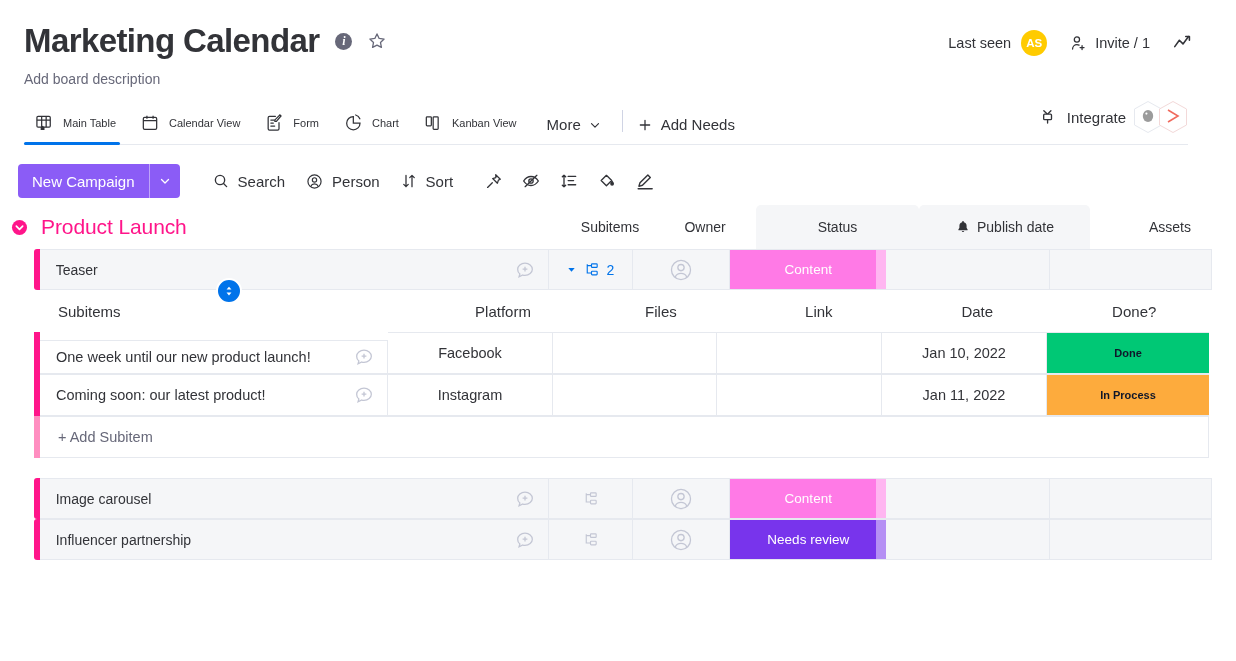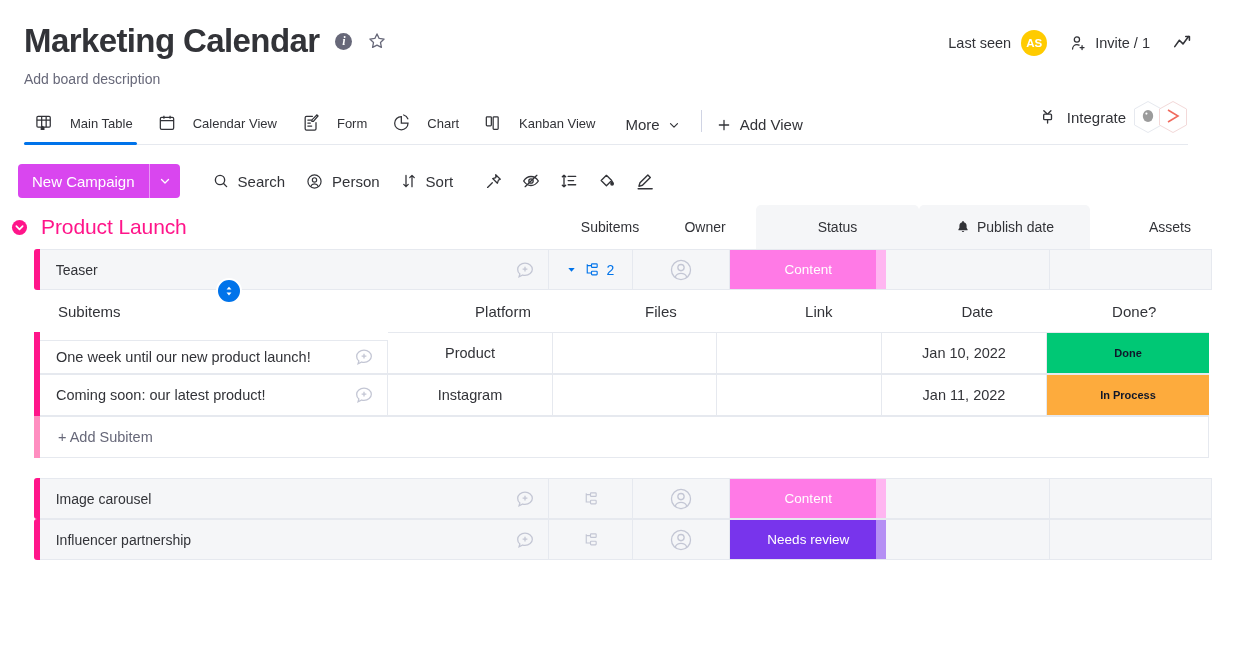--- a/index.html
+++ b/index.html
@@ -45,42 +45,42 @@
   .board-desc { font-size: 14px; color: #676879; margin-top: 7px; }
 
   
   .tabs-row {
     display: flex; align-items: flex-end;
     height: 44px; margin-top: 14px;
     border-bottom: 1px solid #e6e9ef;
     position: relative;
   }
   .tab {
-    display: flex; align-items: center; gap: 16px;
-    padding: 0 14px 11px 10px; font-size: 13px; color: #323338;
+    display: flex; align-items: center; gap: 9px;
+    padding: 0 14px 11px 10px; font-size: 11px; color: #323338;
     position: relative; cursor: pointer; white-space: nowrap;
   }
   .tab.active { font-weight: 400; }
   .tab.active::after {
     content: ""; position: absolute; left: 0; right: 10px; bottom: -1px;
     height: 3px; background: #0073ea; border-radius: 2px;
   }
   .tab-more { display:flex; align-items:center; gap:7px; padding: 0 14px 11px 16px; font-size:15px; cursor:pointer;}
   .tab-sep { width: 1px; height: 22px; background: #d0d4e4; margin: 0 4px 12px 6px; }
   .add-view { display:flex; align-items:center; gap:8px; padding: 0 10px 11px 10px; font-size:15px; cursor:pointer;}
   .tabs-right { position: absolute; right: 0; bottom: 10px; display: flex; align-items: center; gap: 0; }
   .integrate { display:flex; align-items:center; gap:9px; font-size:15px; cursor:pointer; }
   .hexes { display: flex; margin-left: 12px; }
   .hex { width: 30px; height: 34px; margin-left: -5px; display:flex; align-items:center; justify-content:center; }
 
   
   .toolbar { display: flex; align-items: center; padding: 14px 0 0 18px; height: 58px; gap: 0; }
   .new-btn {
     display: flex; align-items: stretch; height: 34px;
-    border-radius: 4px; overflow: hidden; background: #d946ef; cursor: pointer;
+    border-radius: 4px; overflow: hidden; background: #8b5cf6; cursor: pointer;
   }
   .new-btn-label {
     display: flex; align-items: center; padding: 0 14px;
     color: #fff; font-size: 15px; font-weight: 400;
   }
   .new-btn-caret {
     display: flex; align-items: center; justify-content: center;
     width: 31px; border-left: 1px solid rgba(255,255,255,.45); color: #fff;
   }
   .tbtn {
@@ -270,21 +270,21 @@
       </div>
 
       <div class="tab-sep"></div>
 
       <div class="add-view">
         <span>
           <svg width="16" height="16" viewBox="0 0 24 24" fill="none" stroke="#323338" stroke-width="1.9" stroke-linecap="round">
               <path d="M12 5v14M5 12h14"></path>
             </svg>
         </span>
-        <span>Add View</span>
+        <span>Add Needs</span>
       </div>
 
       <div class="tabs-right">
         <div class="integrate">
           <span>
             <svg width="20" height="20" viewBox="0 0 24 24" fill="none" stroke="#323338" stroke-width="1.6" stroke-linecap="round">
               <path d="M7 4.5l3.4 3.4M15.5 4.5L12 8"></path>
               <rect x="6.8" y="8.6" width="9.4" height="6.6" rx="1.2"></rect>
               <path d="M11.5 15.2v4"></path>
             </svg>
@@ -505,21 +505,21 @@
         <div class="sc name" style="width:348px;margin-top:8px;">
           <span style="flex:1">One week until our new product launch!</span>
           <span class="chat-icon">
             <svg width="22" height="22" viewBox="0 0 24 24" fill="none" stroke="#c3c6d4" stroke-width="1.4">
               <path d="M4 11.2c0-3.7 3.6-6.6 8-6.6s8 2.9 8 6.6-3.6 6.6-8 6.6a9.6 9.6 0 01-2.4-.3l-4.1 2 .9-3.2A6.2 6.2 0 014 11.2z"></path>
               <path d="M12 8.4v5.2M9.4 11h5.2"></path>
             </svg>
           </span>
         </div>
         <div class="sc" style="width:165px;">
-          <span>Product</span>
+          <span>Facebook</span>
         </div>
         <div class="sc" style="width:164px;">
           <span></span>
         </div>
         <div class="sc" style="width:165px;">
           <span></span>
         </div>
         <div class="sc" style="width:165px;">
           <span>Jan 10, 2022</span>
         </div>

